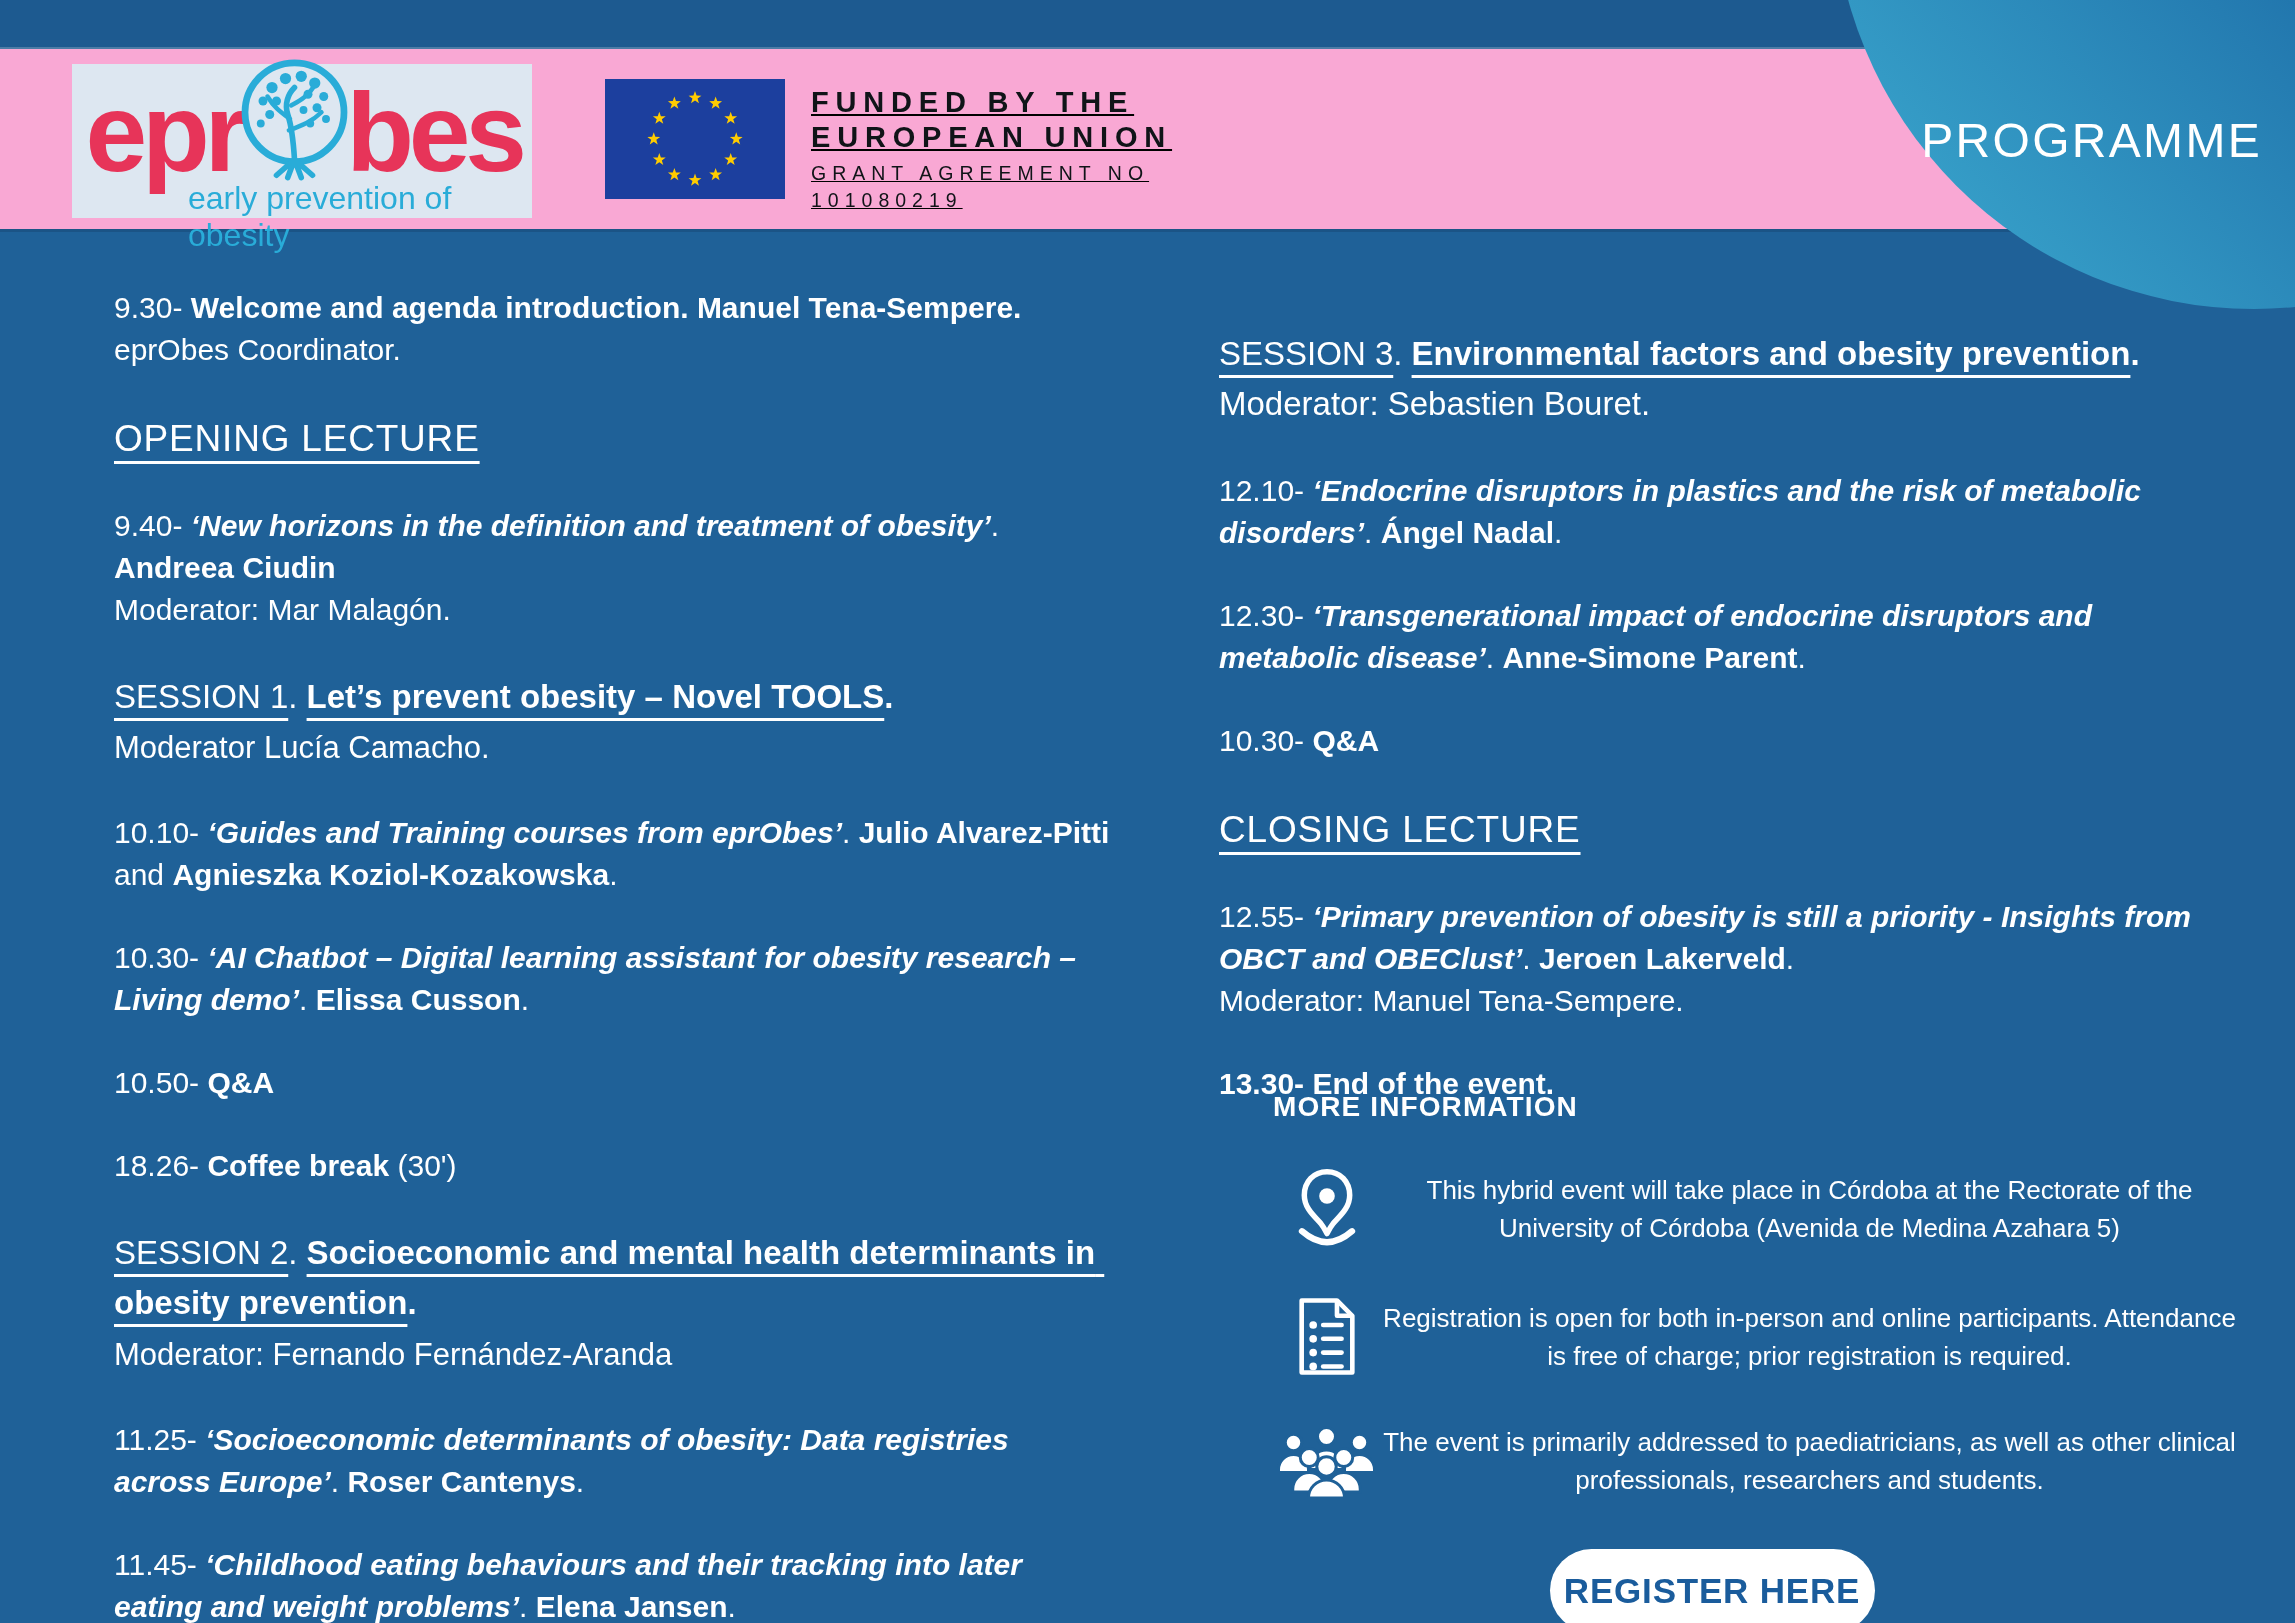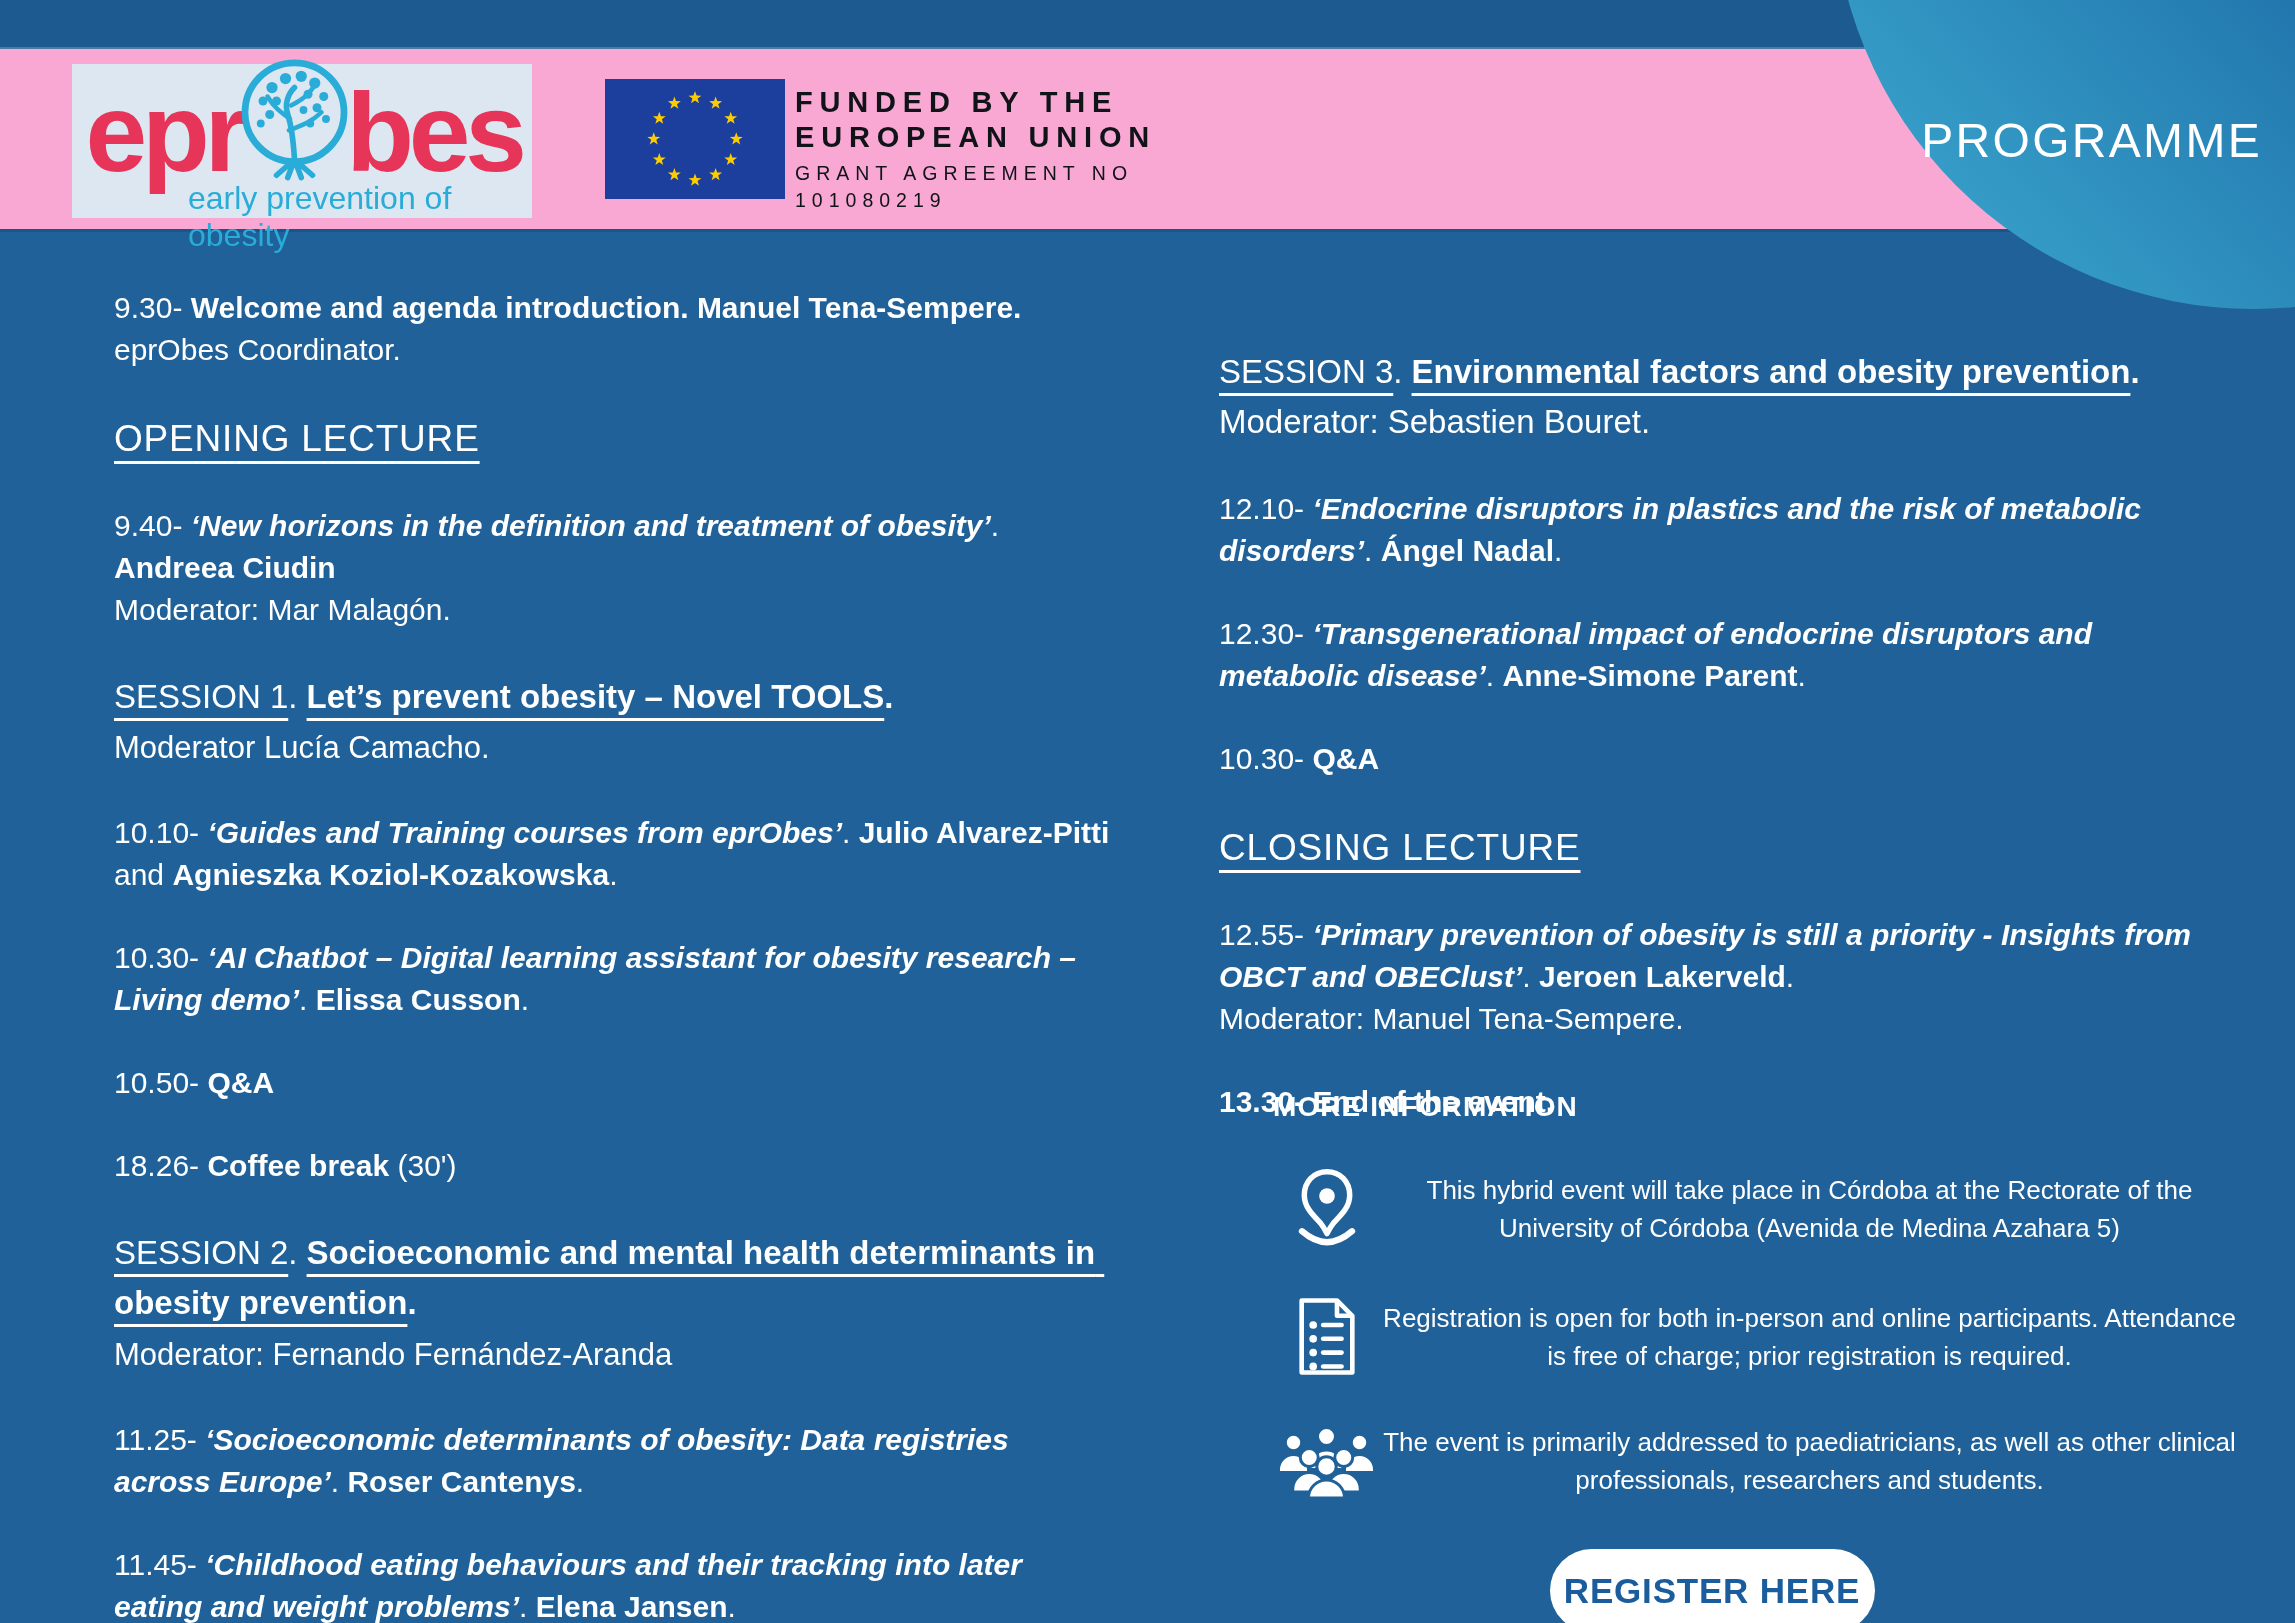--- a/index.html
+++ b/index.html
@@ -13,21 +13,21 @@
   
   .top-strip{position:absolute;top:0;left:0;width:100%;height:47px;background:#1d5a90;border-bottom:2.3px solid #4c7ca6;z-index:1;}
   .header-band{position:absolute;top:49px;left:0;width:100%;height:180px;background:#f9a8d4;box-shadow:0 3px 0 rgba(20,60,100,.35);z-index:1;}
 
   .logo-box{position:absolute;left:72px;top:15px;width:460px;height:154px;background:#dde7f1;z-index:2;}
   .logo-row{display:flex;align-items:flex-end;height:113px;margin:7.5px 0 0 13.5px;}
   .logo-word{font-size:111px;font-weight:700;color:#e73459;letter-spacing:-5.3px;line-height:.92;}
   .logo-tree{margin:0 -4.5px;}
   .logo-tagline{color:#29acd8;font-size:32px;font-weight:500;margin:-4.5px 0 0 116px;letter-spacing:0;}
 
-  .eu-block{position:absolute;left:605px;top:30px;display:flex;gap:10px;align-items:flex-start;z-index:2;}
+  .eu-block{position:absolute;left:605px;top:30px;display:flex;gap:26px;align-items:flex-start;z-index:2;text-decoration:underline;}
   .eu-flag{display:block;}
   .funding-text{padding-top:6px;color:#101418;}
   .funding-line-bold{font-size:29px;font-weight:800;letter-spacing:6.8px;line-height:1.22;}
   .funding-line-small{font-size:19.5px;font-weight:500;letter-spacing:6px;line-height:1.35;margin-top:4.5px;}
   .funding-line-small.no-top{margin-top:0;}
 
   
   .corner-circle{
     position:absolute;left:1833px;top:-533px;width:842px;height:842px;border-radius:50%;
     background:linear-gradient(48deg,#3aa6cd 6%,#2277ae 46%,#15519b 88%);
@@ -39,21 +39,21 @@
   }
 
   
   .col{position:absolute;color:#ffffff;z-index:2;}
   .col-left{left:114px;top:287px;width:999px;}
   .col-right{left:1219px;top:329px;width:1014px;}
 
   .block{margin-bottom:41px;}
   .block .line{white-space:pre-wrap;}
   .item .line{font-size:30px;line-height:1.40;}
-  .session{margin-top:18px;}
+  .session{}
   .session .line{font-size:33px;line-height:1.52;}
   .session .line:not(:first-child){font-size:31px;line-height:1.45;margin-top:4.5px;}
   .lecture{margin:12px 0 39px;}
   .lecture .line{font-size:37px;line-height:1.45;letter-spacing:0.8px;font-weight:600;}
 
   .seg-n{font-weight:400;}
   .seg-b{font-weight:700;}
   .seg-bi{font-weight:700;font-style:italic;}
   .seg-u{font-weight:400;text-decoration:underline;text-decoration-thickness:3px;text-underline-offset:9.8px;}
   .seg-ub{font-weight:700;text-decoration:underline;text-decoration-thickness:3px;text-underline-offset:9.8px;}

